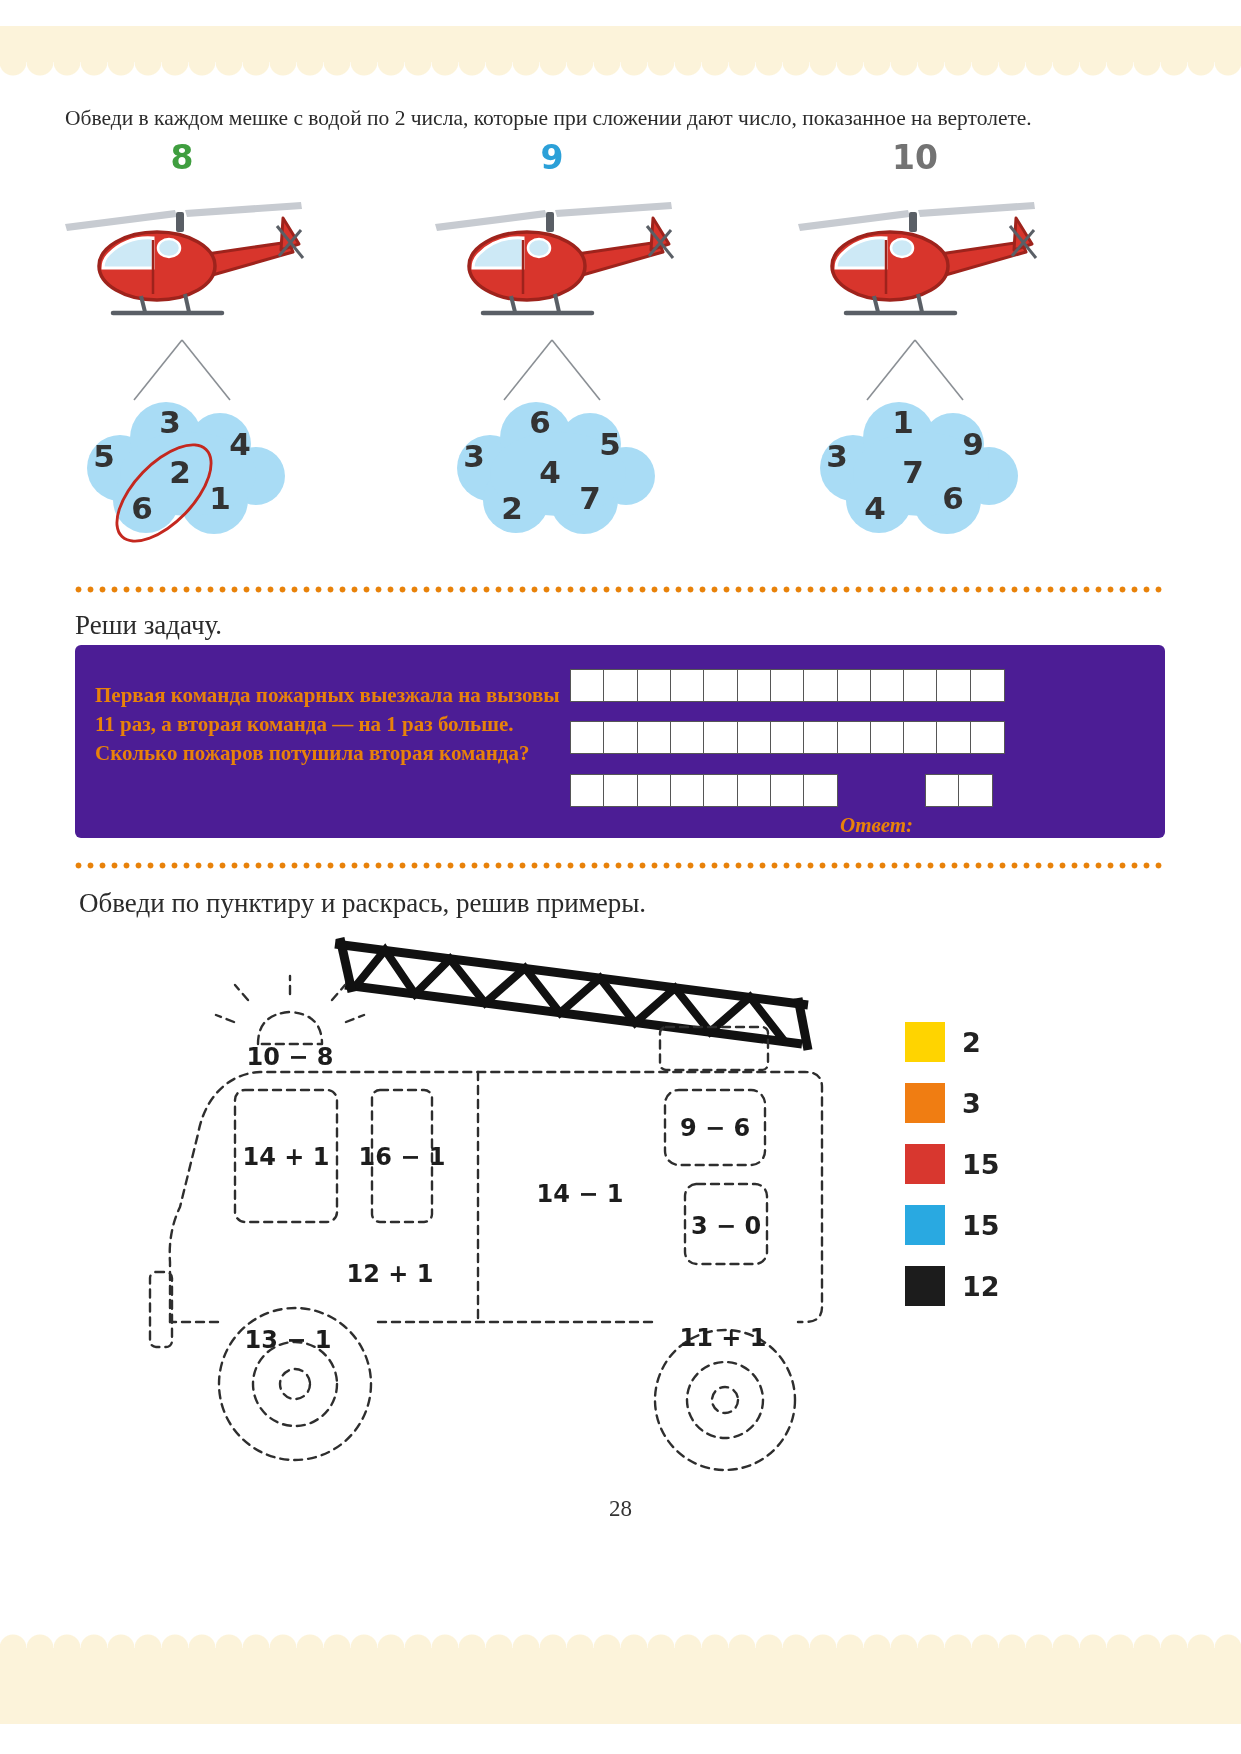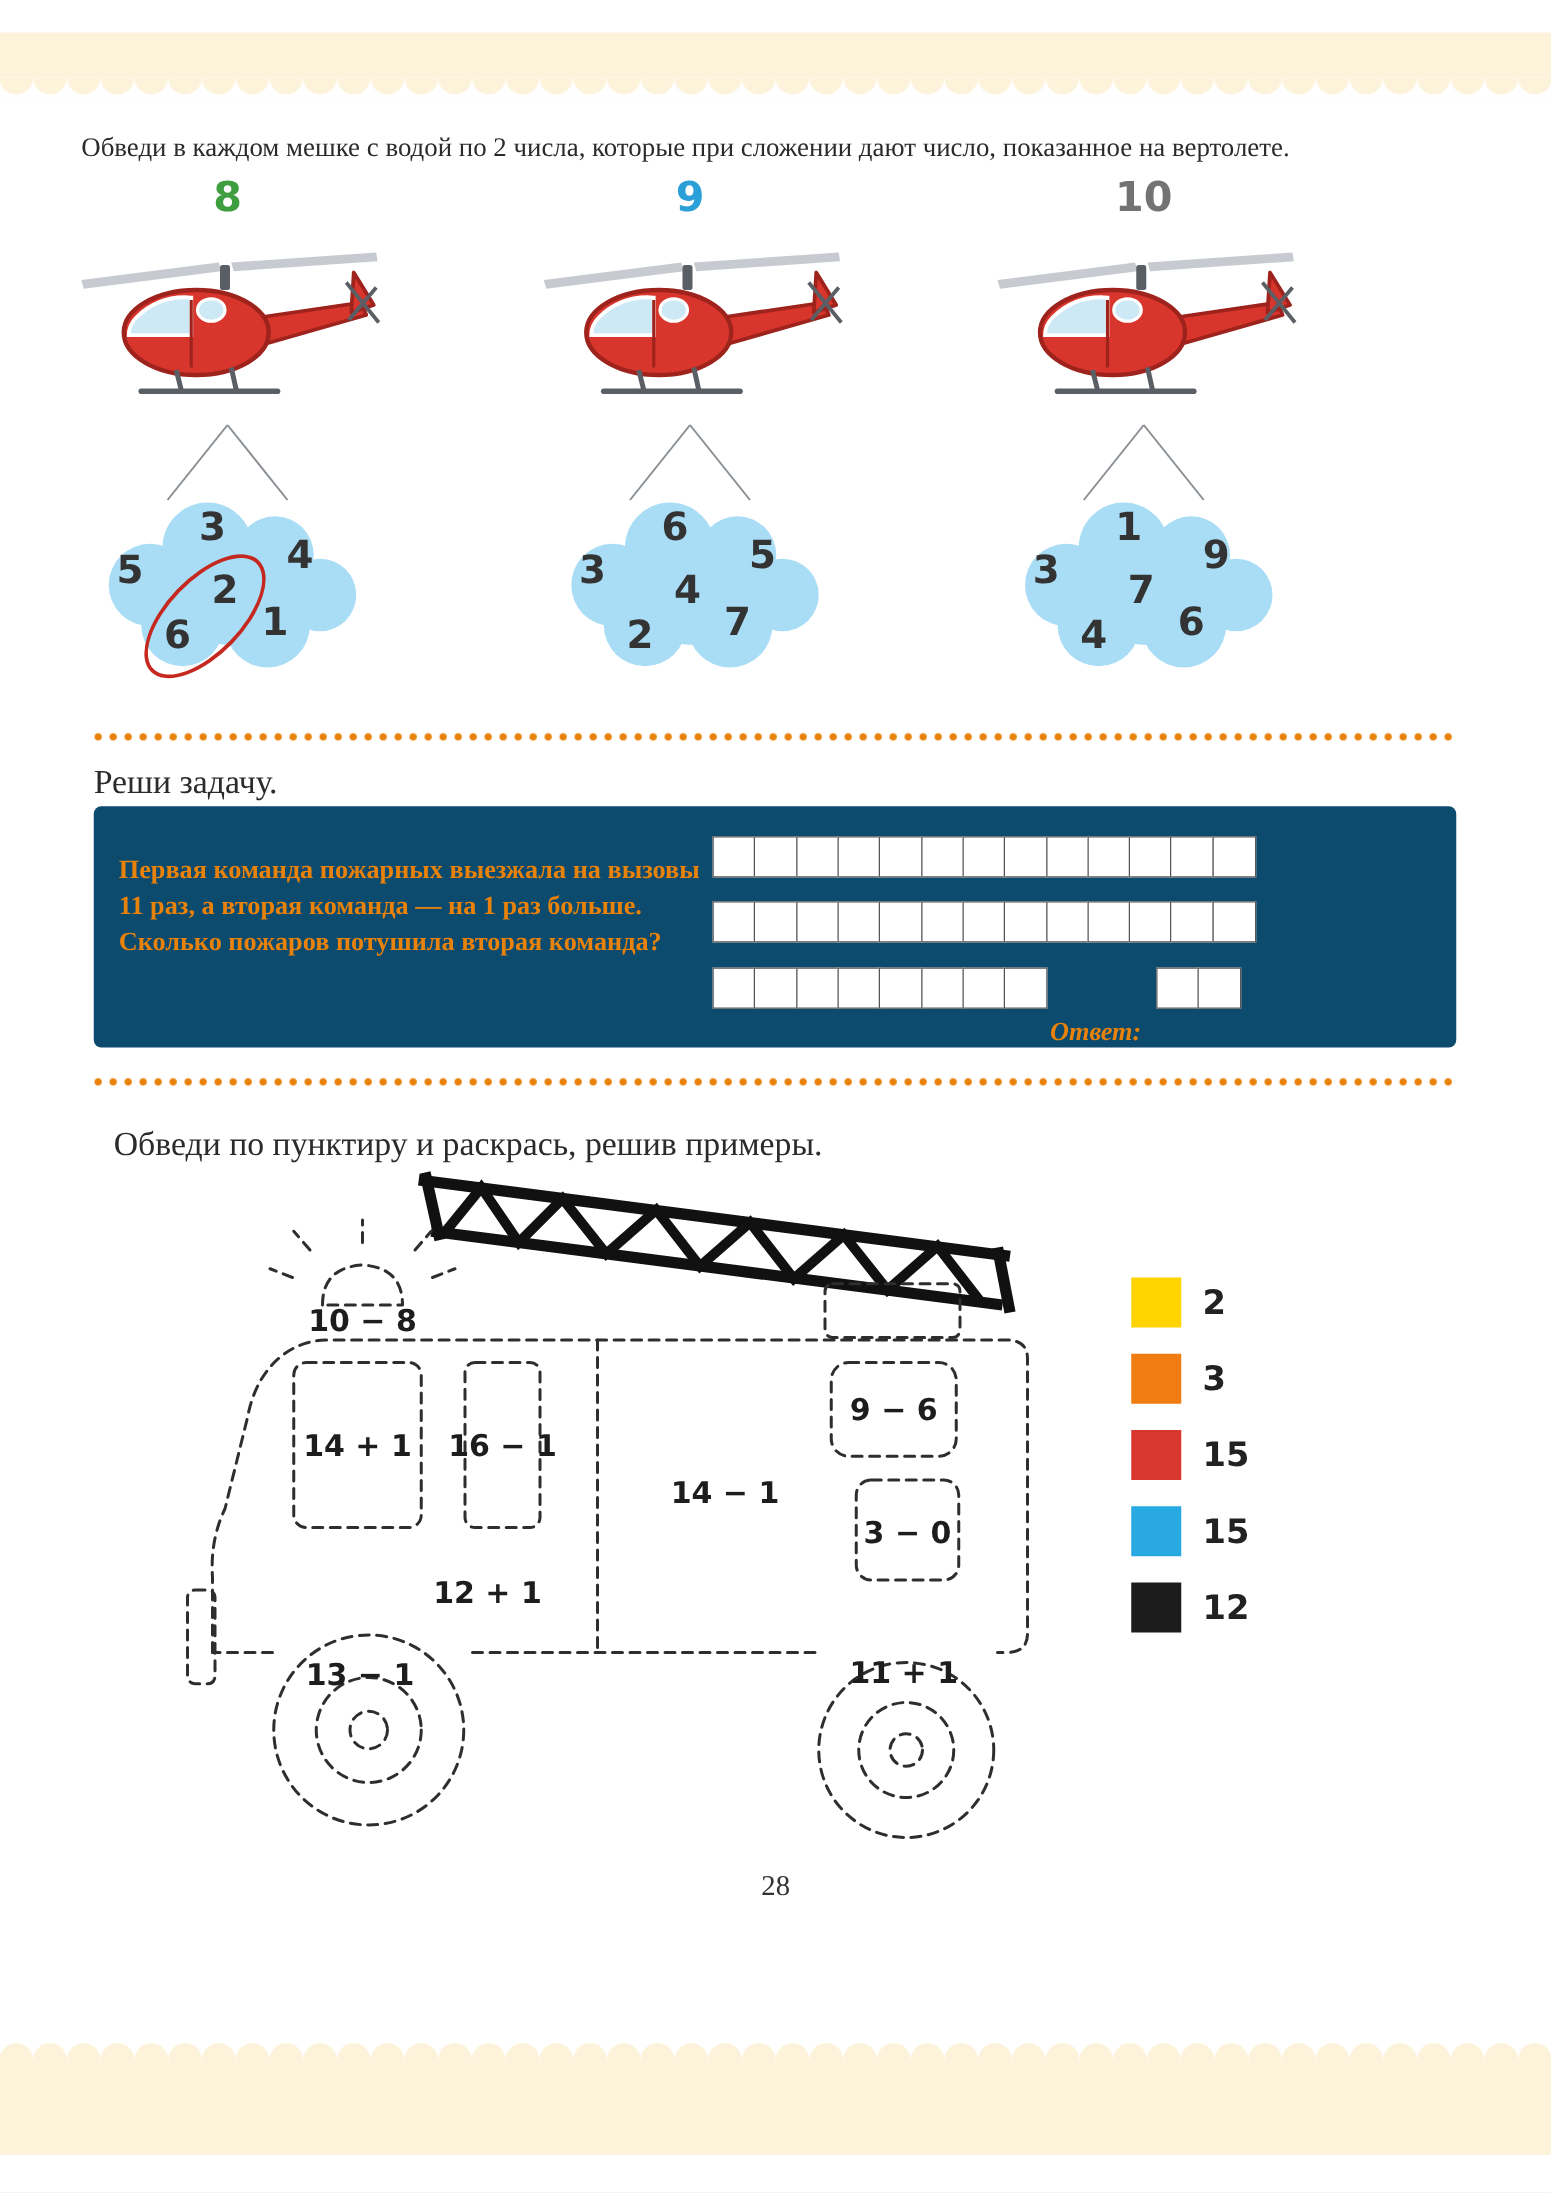--- a/index.html
+++ b/index.html
@@ -32,21 +32,21 @@
   .strings{position:absolute;top:200px;left:0;width:300px;height:64px;}
   .cloud{position:absolute;top:258px;left:42px;width:215px;height:160px;}
   .cloud svg{position:absolute;left:0;top:0;width:215px;height:160px;}
   .num{position:absolute;transform:translate(-50%,-50%);
       font:bold 31px "DejaVu Sans",sans-serif;color:#333;}
   .pos-top{left:96px;top:26px;} .pos-left{left:30px;top:60px;} .pos-right{left:166px;top:48px;}
   .pos-center{left:106px;top:76px;} .pos-bl{left:68px;top:112px;} .pos-br{left:146px;top:102px;}
   .circle-mark{position:absolute;left:59px;top:35px;width:56px;height:118px;
       border:3.5px solid #C4281F;border-radius:50%;transform:rotate(44deg);}
   
-  .panel{position:absolute;left:75px;top:645px;width:1090px;height:193px;background:#0c4a6e;border-radius:6px;}
+  .panel{position:absolute;left:75px;top:645px;width:1090px;height:193px;background:#4c1d95;border-radius:6px;}
   .problem-text{position:absolute;left:20px;top:36px;width:470px;
       font-weight:bold;font-size:21px;line-height:1.38;color:#E8820A;}
   .cellrow{position:absolute;display:flex;}
   .r1{left:495px;top:24px;} .r2{left:495px;top:76px;} .r3{left:495px;top:129px;}
   .ans-pair{left:850px;top:129px;}
   .cell{width:33px;height:31px;background:#fff;border:1.7px solid #565656;margin-left:-1.7px;box-sizing:content-box;}
   .cell:first-child{margin-left:0;}
   .answer-label{position:absolute;left:765px;top:132px;font-style:italic;font-weight:bold;
       font-size:21px;color:#E8820A;margin-top:36px;}
   
@@ -218,21 +218,21 @@
       </div>
     <span class="answer-label">Ответ:</span>
     <div class="cellrow ans-pair">
         <div class="cell"></div>
         <div class="cell"></div>
       </div>
   </div>
 
   <div class="dots d2"></div>
 
-  <h2 class="section-heading h3" style="margin:16px;font-weight:normal">Обведи по пунктиру и раскрась, решив примеры.</h2>
+  <h2 class="section-heading h3" style="margin:4px;font-weight:normal">Обведи по пунктиру и раскрась, решив примеры.</h2>
 
   <svg class="truck" viewBox="0 0 760 560">
 
     <g class="solidblack" stroke-width="9">
       <line x1="195" y1="22" x2="668" y2="83"></line>
       <line x1="205" y1="63" x2="662" y2="122"></line>
       <polyline points="215,65 245,28 275,72 310,37 345,81 385,46 420,91 460,56 495,101 535,66 570,110 610,75 645,120" stroke-width="8"></polyline>
       <line x1="200" y1="16" x2="212" y2="70"></line>
       <line x1="658" y1="76" x2="668" y2="128"></line>
     </g>

